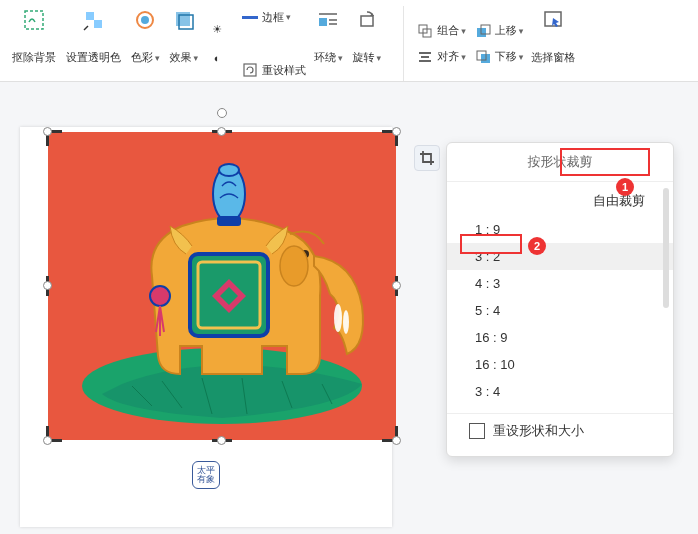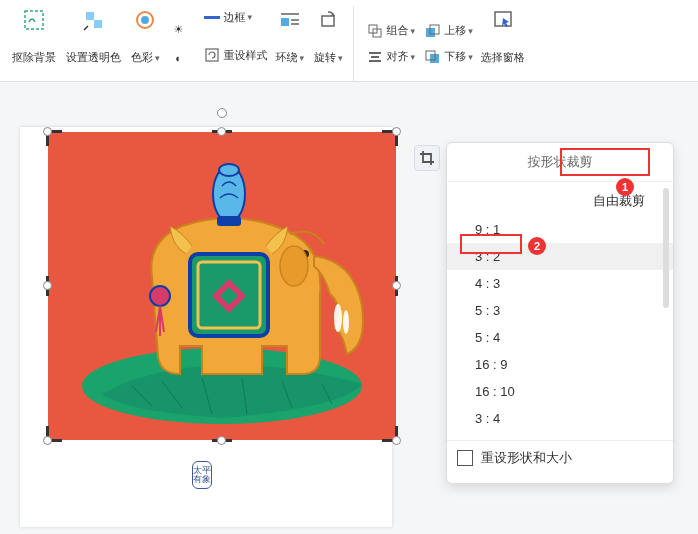--- a/index.html
+++ b/index.html
@@ -1,20 +1,20 @@
 <!DOCTYPE html>
 <html><head>
 <meta charset="utf-8">
 <style>
   * { box-sizing: border-box; margin: 0; padding: 0; font-family: "Microsoft YaHei", sans-serif; }
   body { width: 698px; height: 534px; background: #fff; overflow: hidden; position: relative; }
 
   .ribbon { height: 82px; border-bottom: 1px solid #e0e0e0; display: flex; padding: 6px 8px 0 8px; background: #fff; }
   .rgroup { display: flex; flex-direction: column; align-items: center; margin-right: 2px; padding: 0 4px; }
-  .rgroup.sep { border-right: 1px solid #e5e5e5; padding-right: 10px; margin-right: 8px; }
+  .rgroup.sep { border-right: 1px solid #e5e5e5; padding-right: 22px; margin-right: 8px; }
   .ricon { width: 28px; height: 28px; display: flex; align-items: center; justify-content: center; color: #4a6; }
   .rlabel { font-size: 11px; color: #333; margin-top: 16px; white-space: nowrap; }
   .rcol { display: flex; flex-direction: column; gap: 2px; }
   .smallbtn { display: flex; align-items: center; font-size: 11px; color: #333; padding: 2px 4px; white-space: nowrap; }
   .smallbtn .ic { width: 18px; height: 18px; margin-right: 3px; display:flex;align-items:center;justify-content:center;}
   .dd { font-size: 9px; color: #666; margin-left: 2px; }
 
   .canvas-area { position: absolute; left: 0; top: 82px; right: 0; bottom: 0; background: #f5f6f8; }
   .page { position: absolute; left: 20px; top: 45px; width: 372px; height: 400px; background: #fff; box-shadow: 0 0 3px rgba(0,0,0,.15); }
   .picbox { position: absolute; left: 28px; top: 5px; width: 348px; height: 308px; }
@@ -27,34 +27,34 @@
   .c-tl{top:-2px;left:-2px;border-right:none;border-bottom:none}
   .c-tr{top:-2px;right:-2px;border-left:none;border-bottom:none}
   .c-bl{bottom:-2px;left:-2px;border-right:none;border-top:none}
   .c-br{bottom:-2px;right:-2px;border-left:none;border-top:none}
   .edge{position:absolute;background:#333}
   .e-t{top:-2px;left:50%;margin-left:-10px;width:20px;height:3px}
   .e-b{bottom:-2px;left:50%;margin-left:-10px;width:20px;height:3px}
   .e-l{left:-2px;top:50%;margin-top:-10px;width:3px;height:20px}
   .e-r{right:-2px;top:50%;margin-top:-10px;width:3px;height:20px}
   .rot{position:absolute;top:-24px;left:50%;margin-left:-5px;width:10px;height:10px;border:1px solid #888;border-radius:50%;background:#fff}
-  .stamp{position:absolute;bottom:38px;left:50%;margin-left:-14px;width:20px;height:28px;border:1px solid #3a5a9a;border-radius:6px;display:flex;align-items:center;justify-content:center;font-size:9px;color:#3a5a9a;line-height:1;text-align:center}
+  .stamp{position:absolute;bottom:38px;left:50%;margin-left:-14px;width:28px;height:28px;border:1px solid #3a5a9a;border-radius:6px;display:flex;align-items:center;justify-content:center;font-size:9px;color:#3a5a9a;line-height:1;text-align:center}
 
   .cropbtn { position:absolute; left:414px; top:63px; width:26px; height:26px; background:#eef2f7; border:1px solid #d8dde5; border-radius:4px; display:flex;align-items:center;justify-content:center;}
 
   .popup { position:absolute; left:446px; top:60px; width:228px; background:#fff; border:1px solid #ddd; border-radius:6px; box-shadow:0 4px 12px rgba(0,0,0,.12); padding-bottom:8px;}
   .tabs { display:flex; border-bottom:1px solid #eee; }
   .tab { flex:1; text-align:center; padding:10px 0; font-size:13px; color:#666; cursor:pointer; position:relative;}
   .tab.active { color:#2e7cf6; }
   .tab.active::after{content:'';position:absolute;left:20%;right:20%;bottom:-1px;height:2px;background:#2e7cf6;}
   .list { padding:4px 0; max-height:310px; overflow:hidden; position:relative;}
   .item { padding:6px 28px; font-size:13px; color:#333; cursor:pointer;}
   .item.head { font-weight:normal; padding-left:20px;text-align:right;}
   .item:hover,.item.hl{background:#f0f0f0;}
-  .reset { display:flex;align-items:center;padding:8px 10px;font-size:13px;color:#333;border-top:1px solid #eee;margin-top:4px;}
+  .reset { display:flex;align-items:center;padding:8px 22px;font-size:13px;color:#333;border-top:1px solid #eee;margin-top:4px;}
   .reset .ic{width:16px;height:16px;margin-right:8px;border:1.5px solid #555;position:relative;}
   .scrollbar{position:absolute;right:4px;top:6px;width:6px;height:120px;background:#ddd;border-radius:3px;}
 
   .anno { position:absolute; border:2px solid #e33; }
   .anno1 { left:560px; top:66px; width:90px; height:28px; }
   .anno2 { left:460px; top:152px; width:62px; height:20px; }
   .badge { position:absolute;width:18px;height:18px;background:#e33;color:#fff;border-radius:50%;display:flex;align-items:center;justify-content:center;font-size:11px;font-weight:bold;}
   .b1{left:616px;top:96px}.b2{left:528px;top:155px}
 </style>
 </head>
@@ -82,29 +82,38 @@
   </div>
   <div class="rgroup">
     <div class="ricon">
         <svg width="24" height="24">
           <circle cx="12" cy="12" r="8" fill="none" stroke="#e84" stroke-width="2"></circle>
           <circle cx="12" cy="12" r="4" fill="#5ad"></circle>
         </svg>
       </div>
     <div class="rlabel"><span>色彩</span><span class="dd">▾</span></div>
   </div>
+  <div class="rgroup">
+    <div class="ricon">
+        <svg width="24" height="24">
+          <rect x="4" y="4" width="14" height="14" fill="#5ad" opacity=".7"></rect>
+          <rect x="7" y="7" width="14" height="14" fill="none" stroke="#27a" stroke-width="1.5"></rect>
+        </svg>
+      </div>
+    <div class="rlabel"><span>效果</span><span class="dd">▾</span></div>
+  </div>
   <div class="rcol" style="justify-content:center;gap:6px">
     <div class="smallbtn">
         <span class="ic">☀</span>
       </div>
     <div class="smallbtn">
         <span class="ic">◐</span>
       </div>
   </div>
-  <div class="rcol sep" style="justify-content:flex-start;gap:16px;margin-left:4px">
+  <div class="rcol sep" style="justify-content:space-between;gap:16px;margin-left:4px">
     <div class="smallbtn">
         <span class="ic">
           <svg width="16" height="10">
             <rect x="0" y="4" width="16" height="3" fill="#36c"></rect>
           </svg>
         </span>
         <span>边框</span>
         <span class="dd">▾</span>
       </div>
     <div class="smallbtn">
@@ -256,24 +265,23 @@
         <path d="M4 1 L4 12 L15 12 M1 4 L12 4 L12 15" stroke="#555" stroke-width="1.8" fill="none"></path>
       </svg>
   </div>
 
   <div class="popup">
     <div class="tabs">
       <div class="tab">按形状裁剪</div>
     </div>
     <div class="list">
       <div class="item head">自由裁剪</div>
-      <div class="item">9 : 1</div>
+      <div class="item">1 : 9</div>
       <div class="item hl">3 : 2</div>
       <div class="item">4 : 3</div>
-      <div class="item">5 : 3</div>
       <div class="item">5 : 4</div>
       <div class="item">16 : 9</div>
       <div class="item">16 : 10</div>
       <div class="item">3 : 4</div>
       <div class="scrollbar"></div>
     </div>
     <div class="reset">
       <span class="ic"></span>
       <span>重设形状和大小</span>
     </div>

